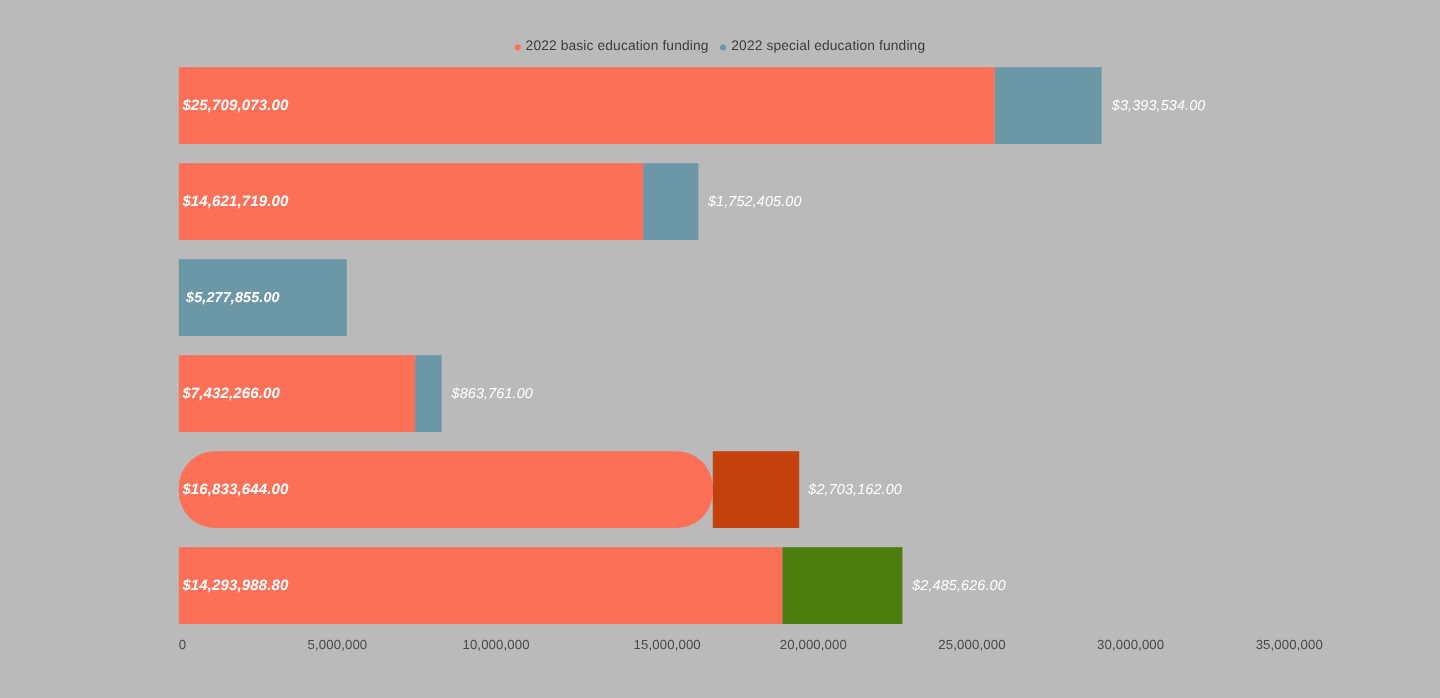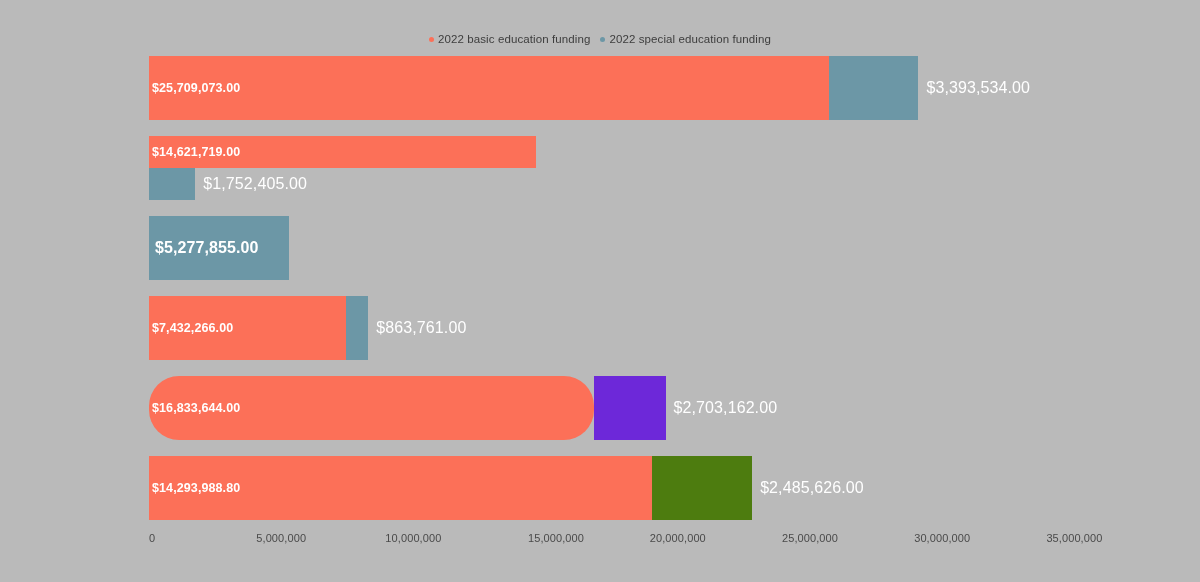--- a/index.html
+++ b/index.html
@@ -45,37 +45,38 @@
     left:0;
     height:80px;
     display:flex;
     align-items:stretch;
   }
   .seg{
     position:relative;
     height:100%;
     display:flex;
     align-items:center;
+    font-style:italic;
   }
   .seg-basic{background:#fc7058;}
   .seg-special{background:#6c97a6;}
 
   .val-basic{
     position:absolute;
     left:3px;
     font-size:12.5px;
     font-weight:bold;
     color:#ffffff;
     white-space:nowrap;
     letter-spacing:.1px;
   }
   .val-special{
     position:absolute;
     left:6px;
-    font-size:16px;
+    font-size:12px;
     font-weight:bold;
     color:#ffffff;
     white-space:nowrap;
     letter-spacing:.1px;
   }
   .val-special.outside{
     left:auto;
     right:-8px;
     transform:translateX(100%);
     color:#ffffff;
@@ -129,21 +130,21 @@
 
   <div class="plot" id="plot">
       <div class="row" style="top: 8px; height: 64px;">
         <div class="seg seg-basic" style="width: 679.754px; background: rgb(252, 112, 88);">
           <span class="val-basic">$25,709,073.00</span>
         </div>
         <div class="seg seg-special" style="width: 89.7259px; background: rgb(108, 151, 166);">
           <span class="val-special outside">$3,393,534.00</span>
         </div>
       </div>
-      <div class="row" style="top: 88px; height: 64px; flex-direction: column;">
+      <div class="row" style="top: 88px; height: 64px;">
         <div class="seg seg-basic" style="width: 386.602px; background: rgb(252, 112, 88);">
           <span class="val-basic">$14,621,719.00</span>
         </div>
         <div class="seg seg-special" style="width: 46.334px; background: rgb(108, 151, 166);">
           <span class="val-special outside">$1,752,405.00</span>
         </div>
       </div>
       <div class="row" style="top: 168px; height: 64px;">
         <div class="cat-label" style="top: 0px; height: 64px; display: flex; align-items: center; justify-content: flex-end;">
           <span>Connellsville Area School District</span>
@@ -157,21 +158,21 @@
           <span class="val-basic">$7,432,266.00</span>
         </div>
         <div class="seg seg-special" style="width: 22.8381px; background: rgb(108, 151, 166);">
           <span class="val-special outside">$863,761.00</span>
         </div>
       </div>
       <div class="row" style="top: 328px; height: 64px;">
         <div class="seg seg-basic" style="width: 445.086px; background: rgb(252, 112, 88); border-radius: 30px;">
           <span class="val-basic">$16,833,644.00</span>
         </div>
-        <div class="seg seg-special" style="width: 71.4723px; background: #6d28d9;">
+        <div class="seg seg-special" style="width: 71.4723px; background: #c2410c;">
           <span class="val-special outside">$2,703,162.00</span>
         </div>
       </div>
       <div class="row" style="top: 408px; height: 64px;">
         <div class="seg seg-basic" style="width: 503.408px; background: rgb(252, 112, 88);">
           <span class="val-basic">$14,293,988.80</span>
         </div>
         <div class="seg seg-special" style="width: 65.7206px; background: #4d7c0f; padding-left: 34px;">
           <span class="val-special outside">$2,485,626.00</span>
         </div>

